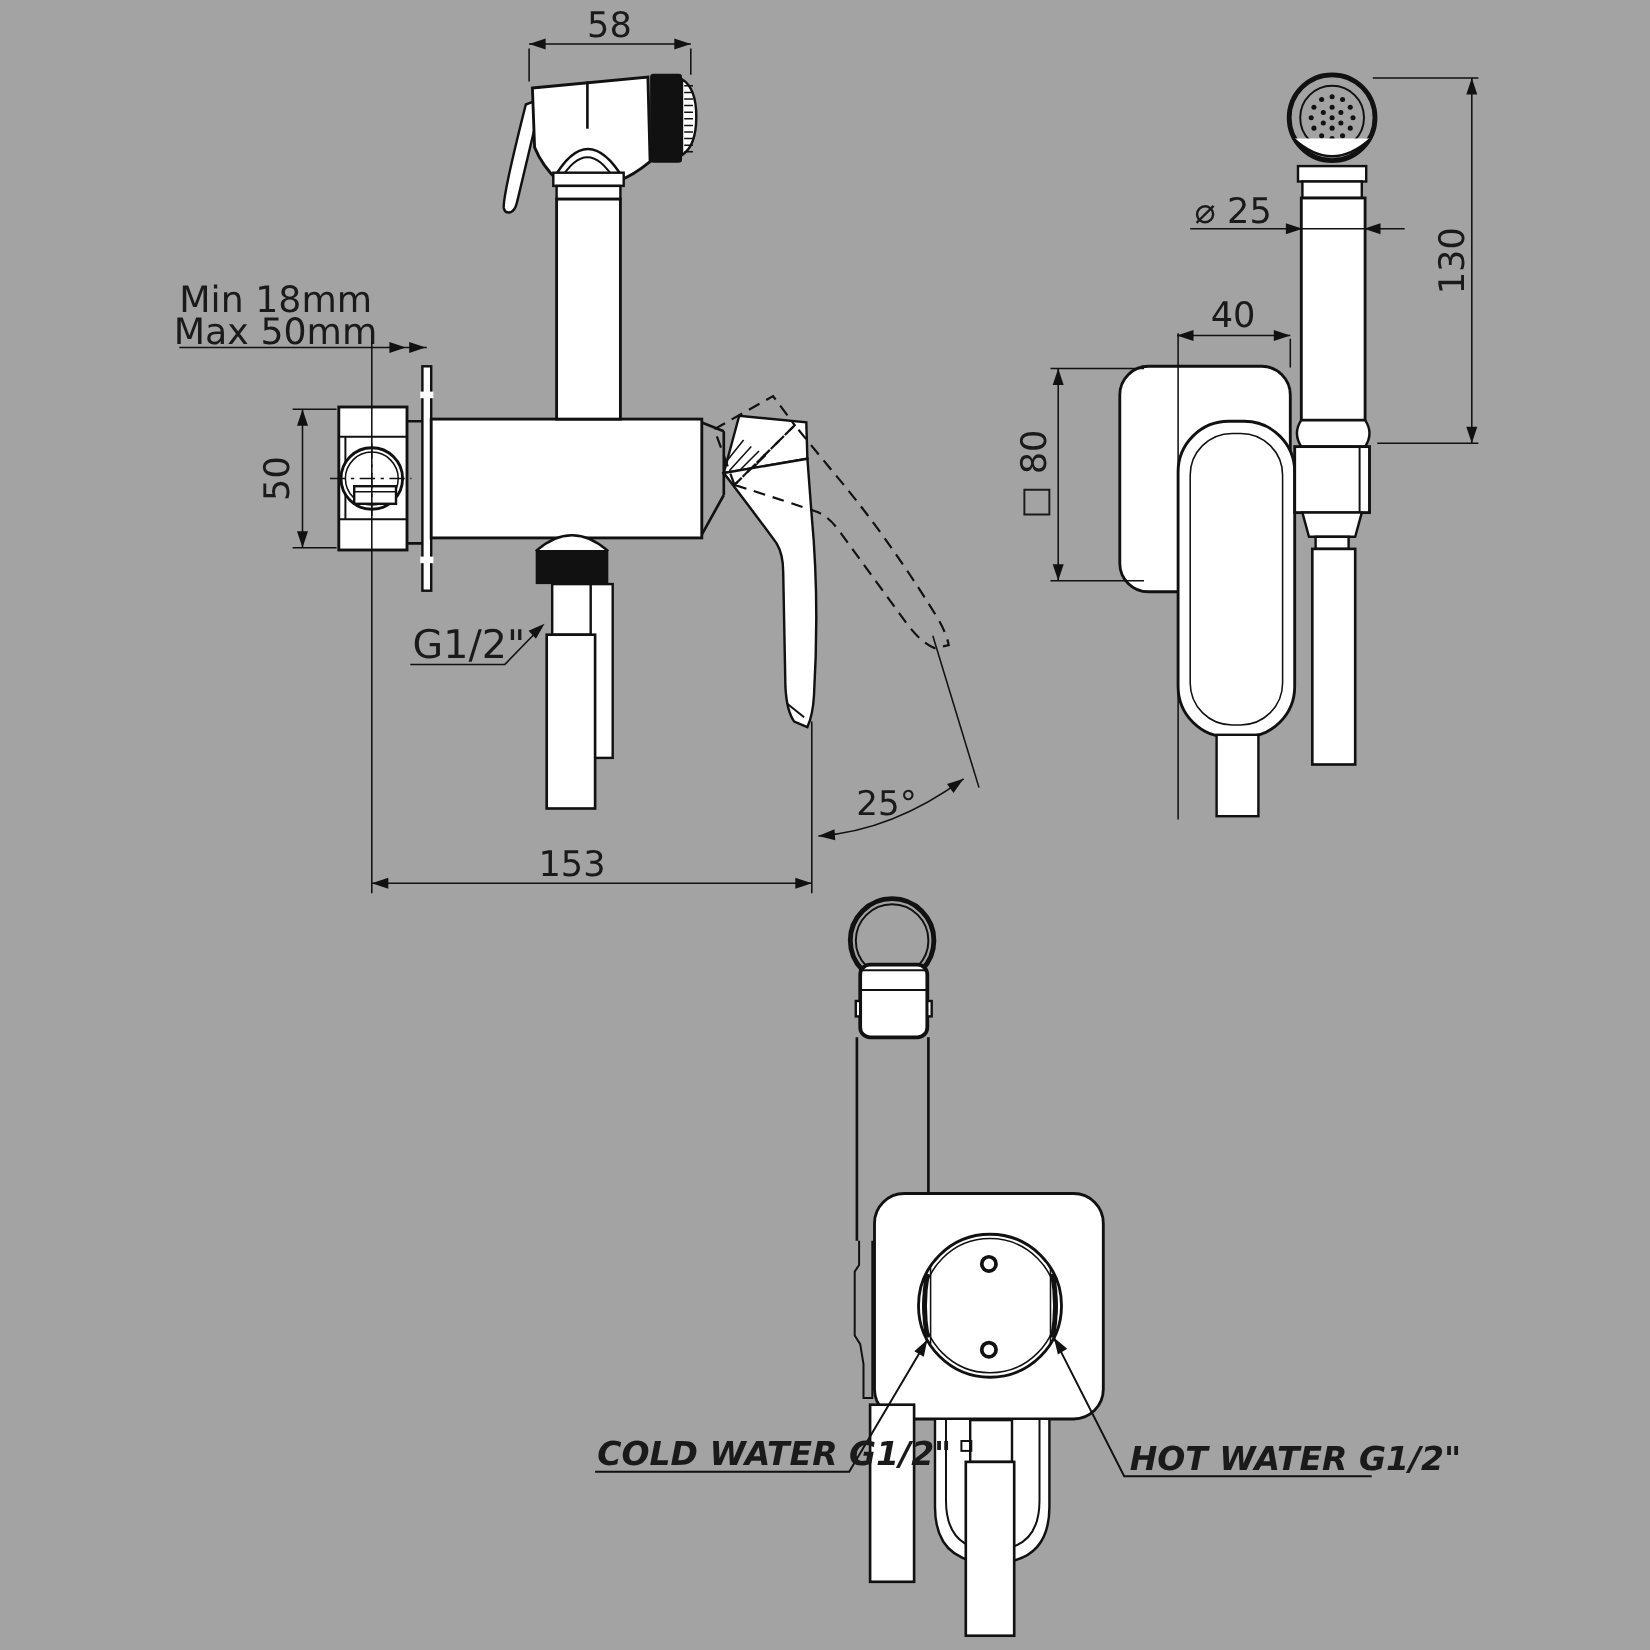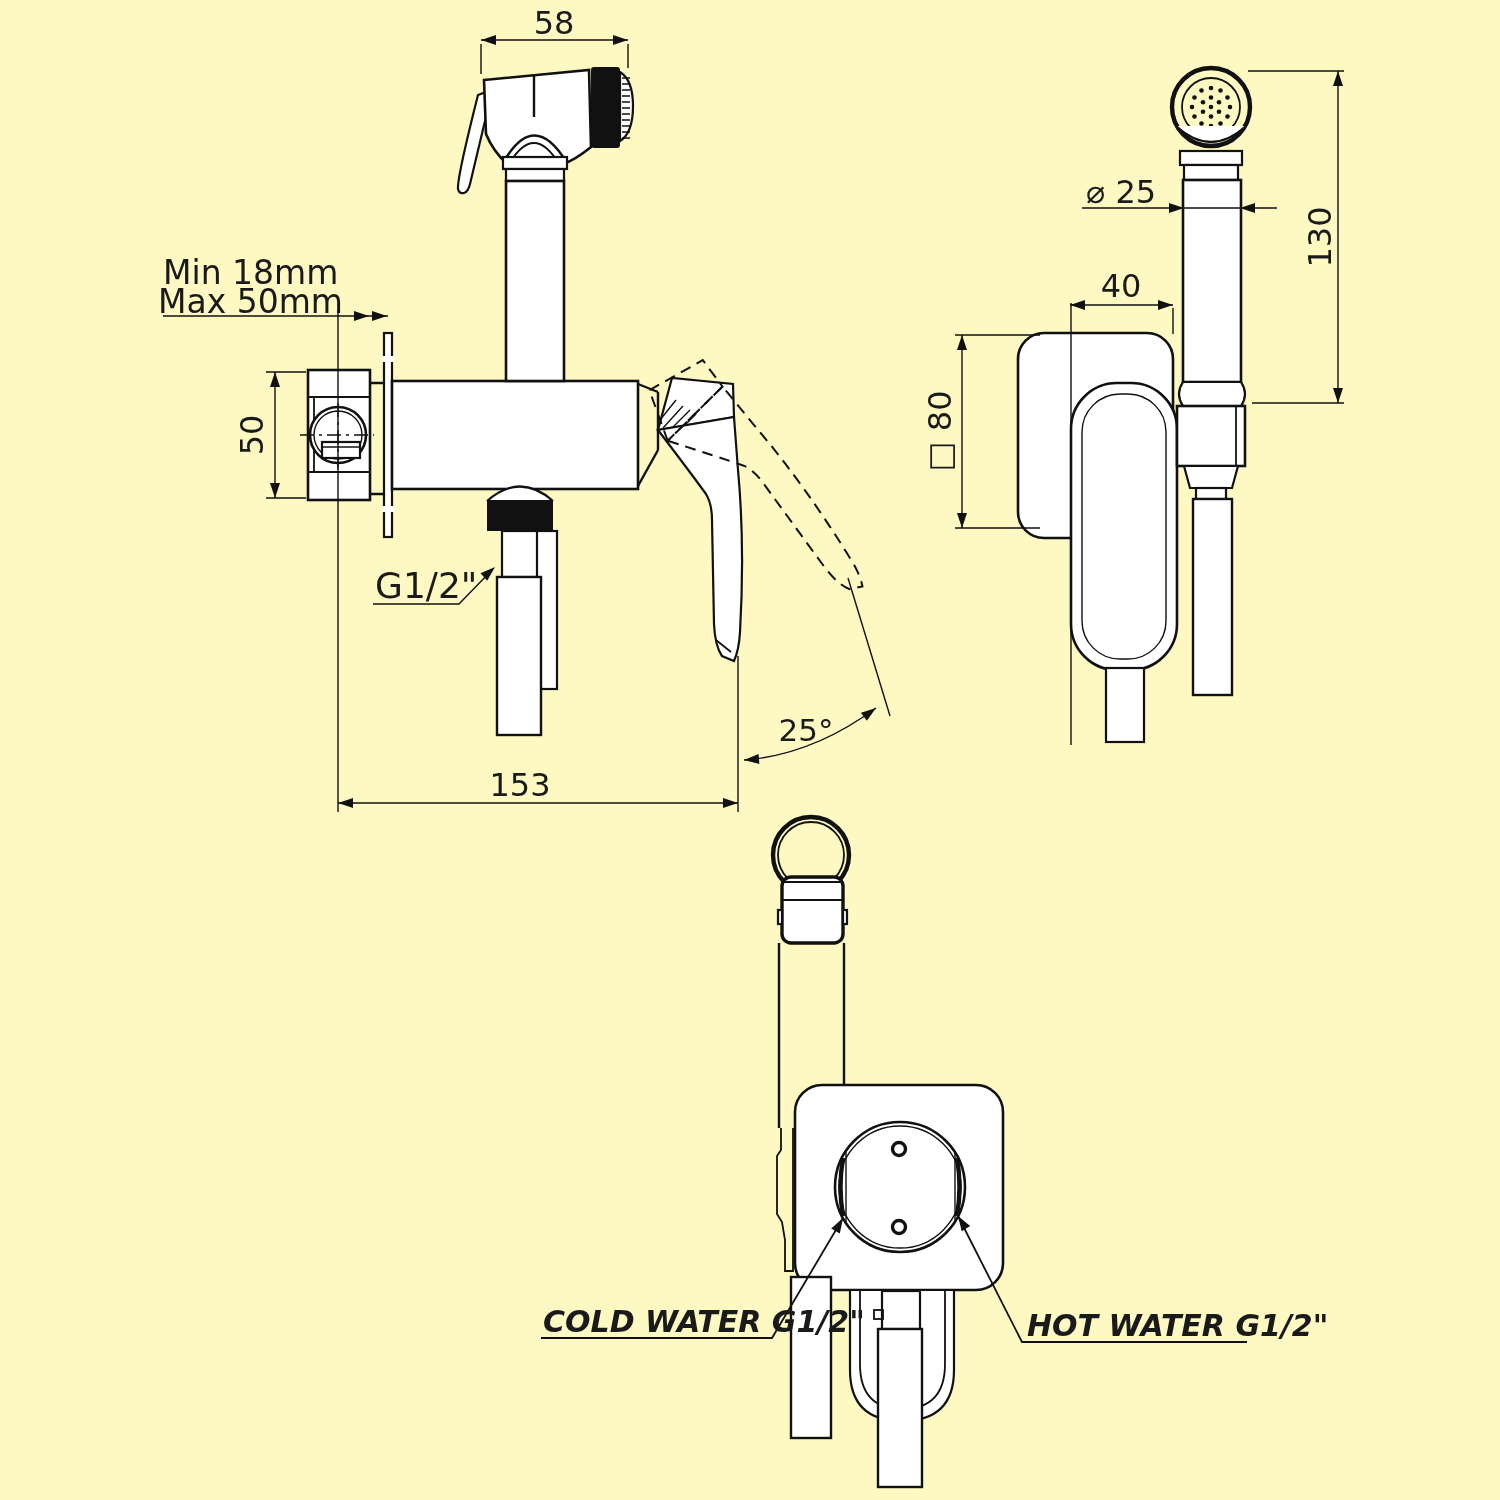--- a/index.html
+++ b/index.html
@@ -1,16 +1,16 @@
 <!DOCTYPE html>
 <html><head>
 <meta charset="utf-8">
 <style>
   html,body{margin:0;padding:0;background:#ffffff;}
-  .stage{position:relative;width:1500px;height:1500px;background:#fef9c3;overflow:hidden;}
+  .stage{position:relative;width:1500px;height:1500px;background:#a3a3a3;overflow:hidden;}
   svg{display:block;}
   
   .s1{stroke:#111;stroke-width:2.6;fill:#fff;}
   .s2{stroke:#111;stroke-width:2.2;fill:#fff;}
   .s3{stroke:#111;stroke-width:3.4;fill:#fff;}
   .sx{stroke:#111;stroke-width:2.4;fill:none;}
   .sw{stroke:#111;stroke-width:4.4;fill:none;}
   .st{stroke:#111;stroke-width:1.4;fill:none;}
   .st2{stroke:#111;stroke-width:1.8;fill:none;}
   .sd{stroke:#111;stroke-width:1.3;fill:none;stroke-dasharray:14 5 3 5;}

